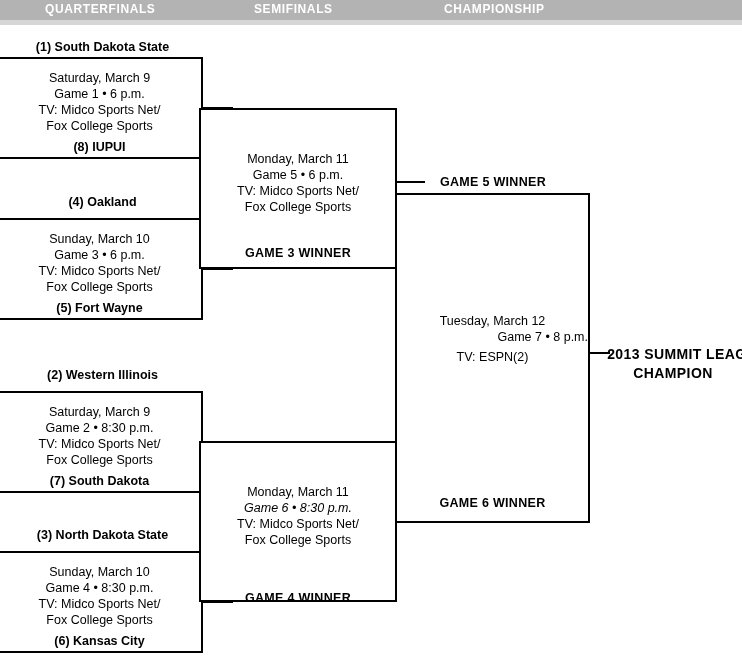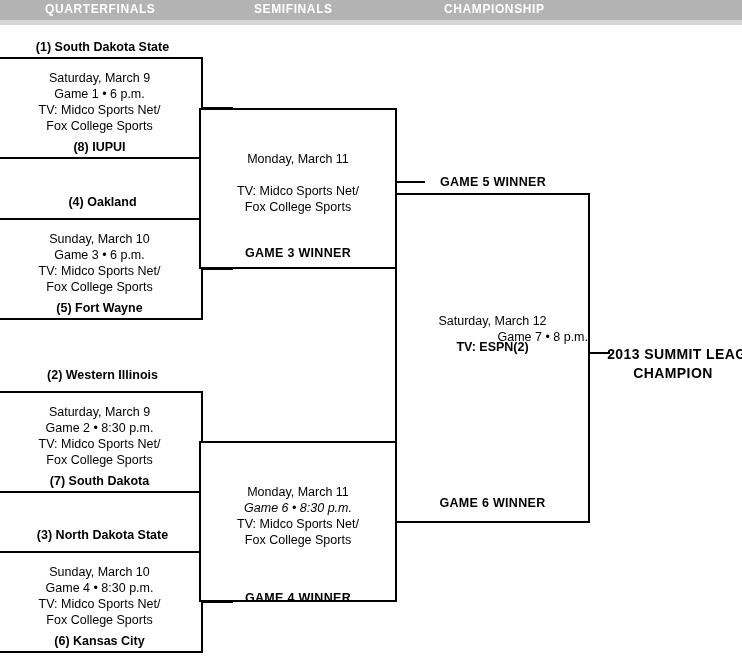--- a/index.html
+++ b/index.html
@@ -167,40 +167,41 @@
     <div class="details" style="top:11px;">Sunday, March 10</div>
     <div class="details" style="top:27px;">Game 4 • 8:30 p.m.</div>
     <div class="details" style="top:43px;">TV: Midco Sports Net/</div>
     <div class="details" style="top:59px;">Fox College Sports</div>
     <div class="seed-inside" style="top:81px;">(6) Kansas City</div>
   </div>
   <div class="connector" style="left:201px; top:601px; width:32px;"></div>
 
   <div class="gamebox with-left" style="left:199px; top:108px; width:198px; height:161px;">
     <div class="details" style="top:41px;">Monday, March 11</div>
+    <div class="details" style="top:57px;">Game 5 • 6 p.m.</div>
     <div class="details" style="top:73px;">TV: Midco Sports Net/</div>
     <div class="details" style="top:89px;">Fox College Sports</div>
     <div class="winner-label" style="top:136px;">GAME 3 WINNER</div>
   </div>
   <div class="connector" style="left:395px; top:181px; width:30px;"></div>
 
   <div class="gamebox with-left" style="left:199px; top:441px; width:198px; height:161px;">
     <div class="details" style="top:41px;">Monday, March 11</div>
     <div class="details" style="top:57px;font-style:italic;">Game 6 • 8:30 p.m.</div>
     <div class="details" style="top:73px;">TV: Midco Sports Net/</div>
     <div class="details" style="top:89px;">Fox College Sports</div>
     <div class="winner-label" style="top:148px;">GAME 4 WINNER</div>
   </div>
   <div class="connector" style="left:395px; top:514px; width:30px;"></div>
 
   <div class="winner-label" style="left:396px; top:175px; width:194px;">GAME 5 WINNER</div>
   <div class="gamebox with-left" style="left:395px; top:193px; width:195px; height:330px;">
-    <div class="details" style="top:118px;">Saturday, March 12</div>
+    <div class="details" style="top:118px;">Tuesday, March 12</div>
     <div class="details" style="top:134px;text-align:right;">Game 7 • 8 p.m.</div>
-    <div class="details" style="top:144px;font-weight:bold;">TV: ESPN(2)</div>
+    <div class="details" style="top:154px;">TV: ESPN(2)</div>
     <div class="winner-label" style="top:301px;">GAME 6 WINNER</div>
   </div>
   <div class="connector" style="left:588px; top:352px; width:22px;"></div>
 
   <div class="champion" style="left:602px; top:345px; width:170px;">
     <div>2013 SUMMIT LEAGUE</div>
     <div class="champion-line2" style="margin-left:-28px;">CHAMPION</div>
   </div>
 
 </div>

